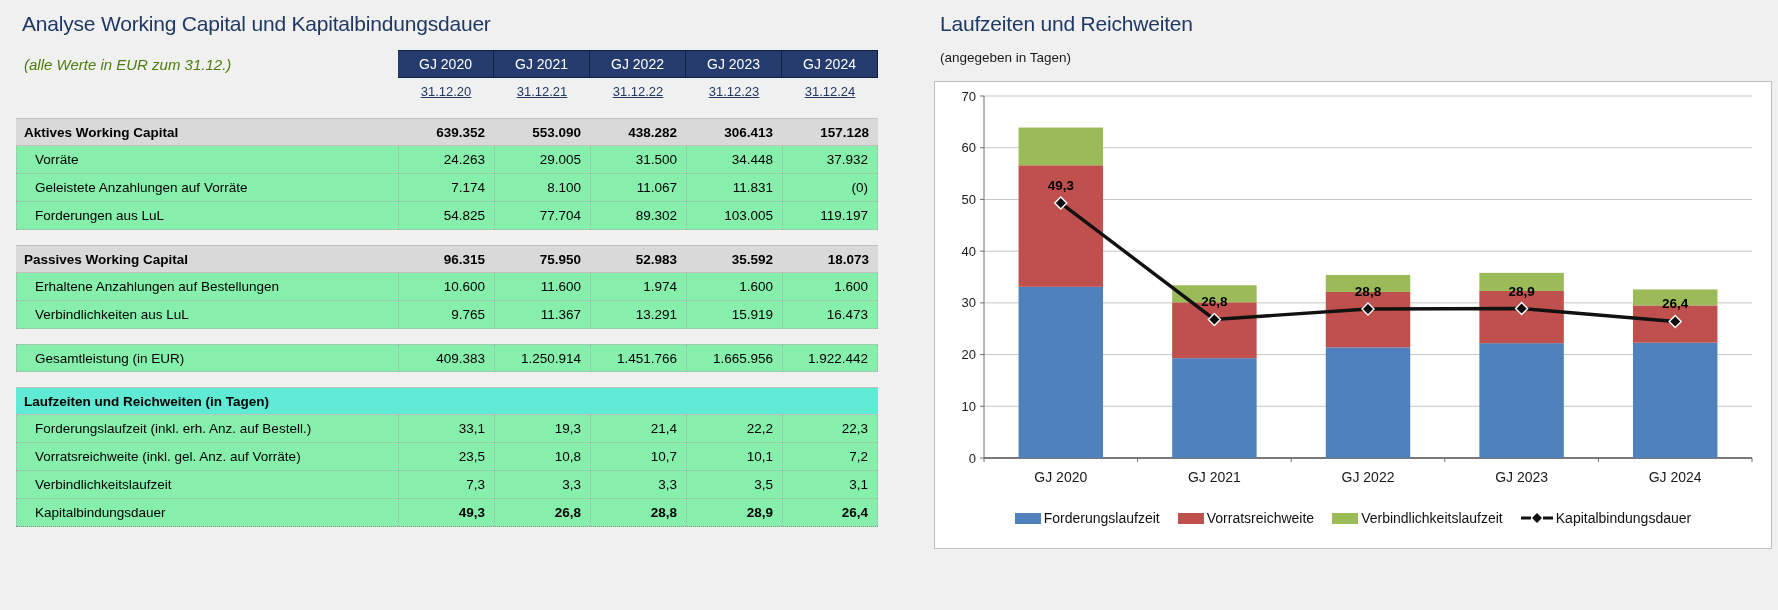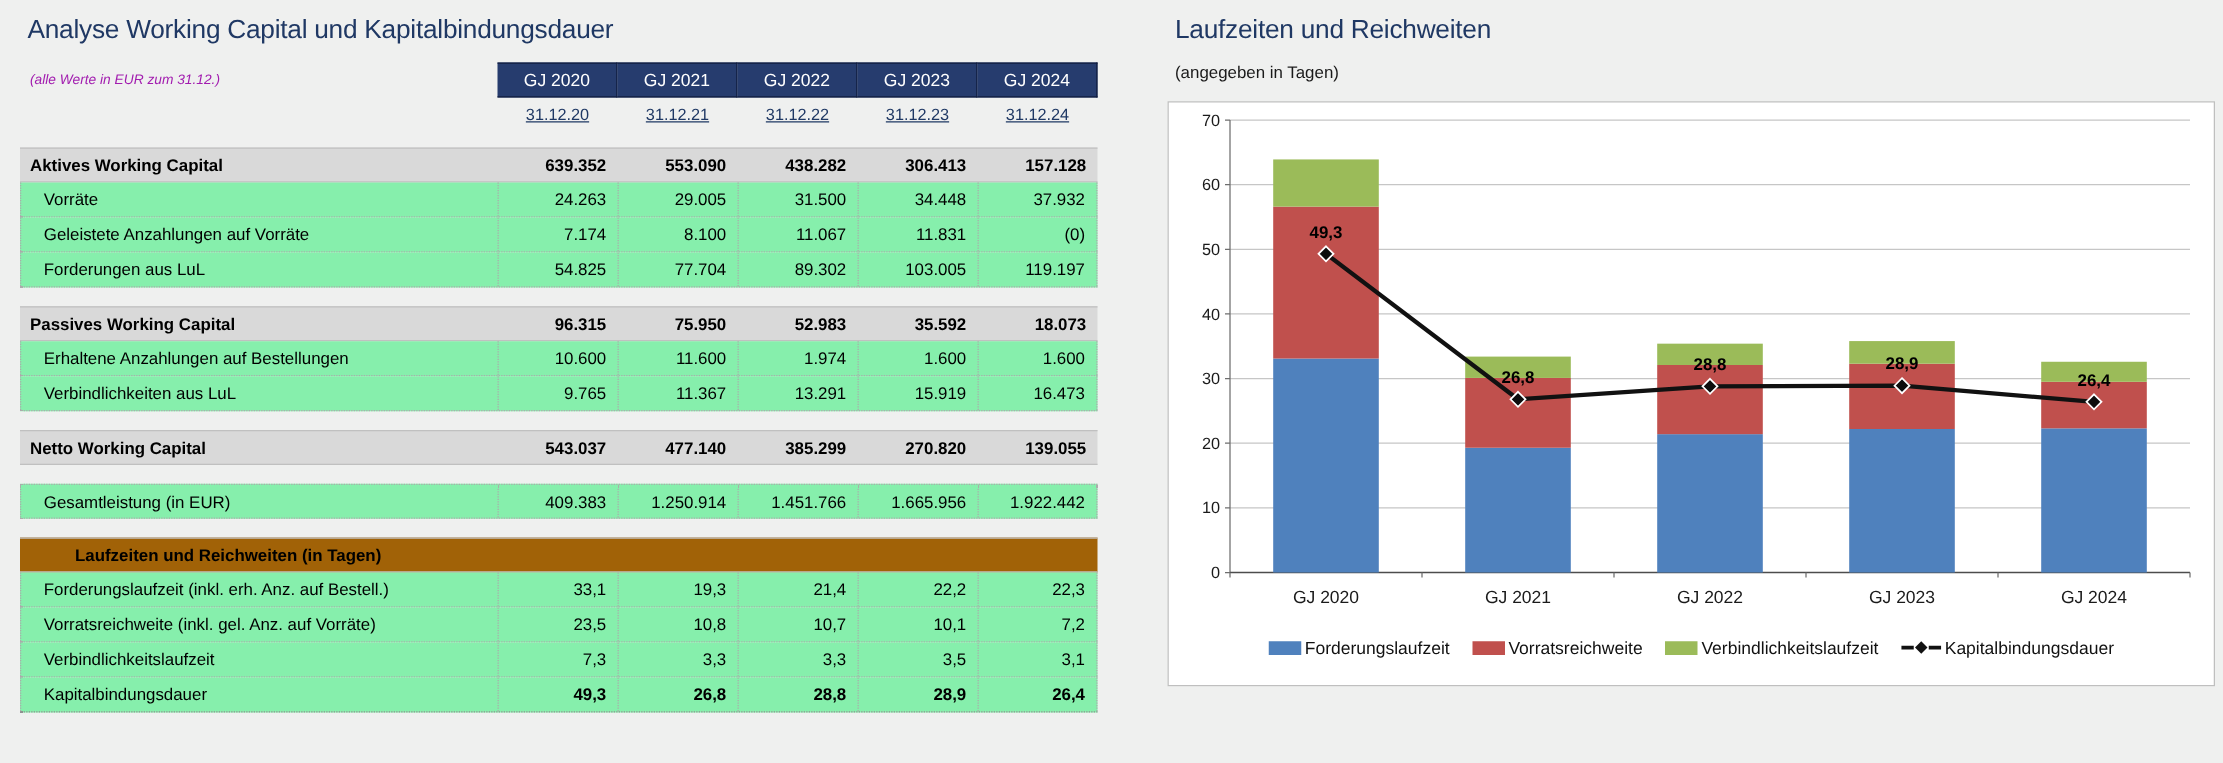--- a/index.html
+++ b/index.html
@@ -12,21 +12,21 @@
   .page{display:flex;width:1778px;height:610px;}
   
   .left-panel{width:898px;box-sizing:border-box;padding:10px 0 0 16px;}
   .panel-title{
     font-size:21px;font-weight:normal;color:#1f3864;margin:2px 0 14px 6px;letter-spacing:-0.2px;
   }
   .wc-table{width:862px;font-size:13.5px;}
   .head-row{display:flex;align-items:stretch;height:28px;}
   .subtitle-cell{
     width:382px;box-sizing:border-box;display:flex;align-items:center;
-    font-style:italic;color:#a21caf;font-size:11px;padding-left:8px;
+    font-style:italic;color:#4d7c0f;font-size:15px;padding-left:8px;
   }
   .hdr-cell{
     width:96px;box-sizing:border-box;background:#263c6e;color:#fff;
     display:flex;align-items:center;justify-content:center;
     border:1px solid #101d3f;border-left:none;font-size:14px;
   }
   .hdr-cell:first-of-type{border-left:1px solid #101d3f;}
   .date-row{display:flex;height:26px;margin-bottom:14px;}
   .date-cell{
     width:96px;box-sizing:border-box;display:flex;align-items:center;justify-content:center;
@@ -36,21 +36,21 @@
   .t-row{display:flex;height:28px;box-sizing:border-box;}
   .t-row .lbl{
     width:382px;box-sizing:border-box;display:flex;align-items:center;padding-left:8px;
     white-space:nowrap;overflow:hidden;
   }
   .t-row .val{
     width:96px;box-sizing:border-box;display:flex;align-items:center;justify-content:flex-end;
     padding-right:9px;
   }
   .t-row.section{background:#d9d9d9;font-weight:bold;border-top:1px solid #c0c0c0;border-bottom:1px solid #c0c0c0;}
-  .t-row.section-full{background:#a16207;font-weight:bold;border-top:1px solid #c0c0c0;border-bottom:1px solid #c0c0c0;padding-left:36px;}
+  .t-row.section-full{background:#5eead4;font-weight:bold;border-top:1px solid #c0c0c0;border-bottom:1px solid #c0c0c0;}
   .t-row.data,.t-row.data-bold{background:#86efac;border-bottom:1px dotted #ababab;}
   .t-row.data:first-child,.t-row.data-bold:first-child{border-top:1px dotted #ababab;}
   .t-row.data .lbl,.t-row.data-bold .lbl{padding-left:18px;border-left:1px dotted #ababab;}
   .t-row.data .val,.t-row.data-bold .val{border-left:1px dotted #ababab;}
   .t-row.data .val:last-child,.t-row.data-bold .val:last-child{border-right:1px dotted #ababab;}
   .t-row.data-bold .val{font-weight:bold;}
   .group{margin-bottom:15px;}
   .group:last-child .t-row:last-child{border-bottom:1px dotted #8f8f8f;}
   
   .right-panel{box-sizing:border-box;padding:10px 0 0 36px;}
@@ -145,30 +145,20 @@
               <div class="val">1.600</div>
               <div class="val">1.600</div>
             </div>
             <div class="t-row data">
               <div class="lbl">Verbindlichkeiten aus LuL</div>
               <div class="val">9.765</div>
               <div class="val">11.367</div>
               <div class="val">13.291</div>
               <div class="val">15.919</div>
               <div class="val">16.473</div>
-            </div>
-          </div>
-          <div class="group">
-            <div class="t-row section">
-              <div class="lbl">Netto Working Capital</div>
-              <div class="val">543.037</div>
-              <div class="val">477.140</div>
-              <div class="val">385.299</div>
-              <div class="val">270.820</div>
-              <div class="val">139.055</div>
             </div>
           </div>
           <div class="group">
             <div class="t-row data">
               <div class="lbl">Gesamtleistung (in EUR)</div>
               <div class="val">409.383</div>
               <div class="val">1.250.914</div>
               <div class="val">1.451.766</div>
               <div class="val">1.665.956</div>
               <div class="val">1.922.442</div>

